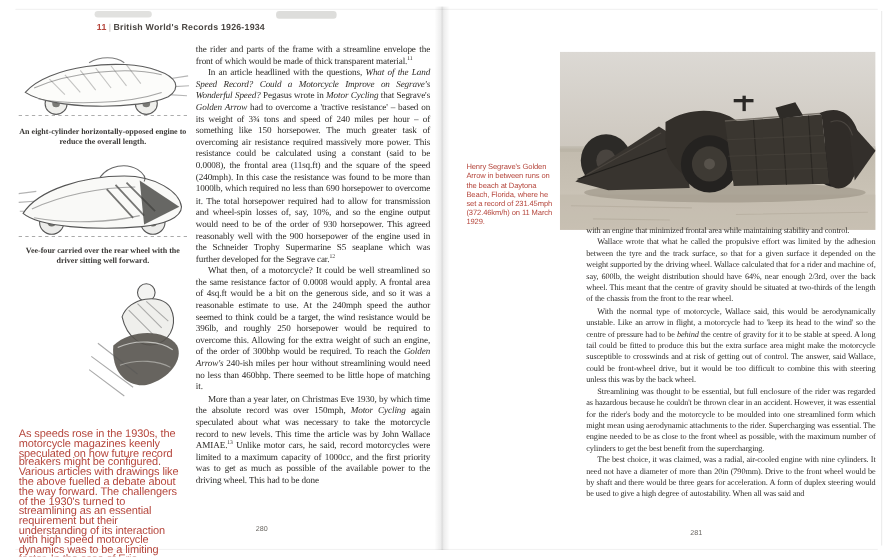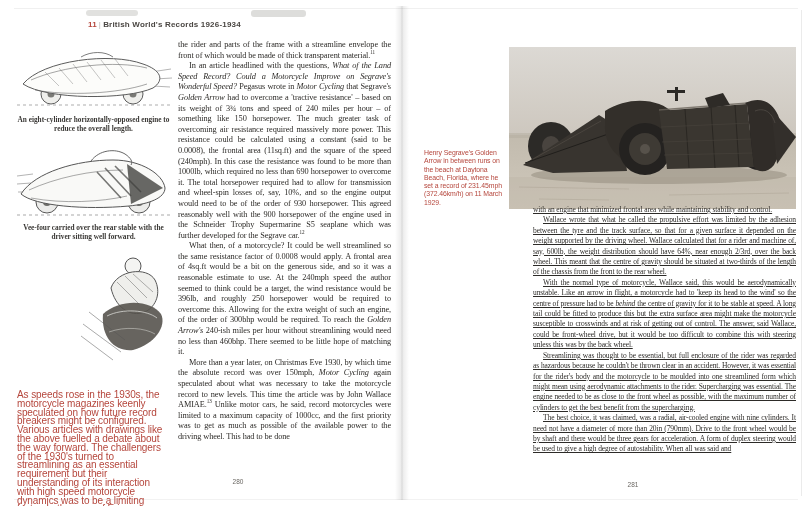--- a/index.html
+++ b/index.html
@@ -48,21 +48,21 @@
     font-family:"Liberation Sans", sans-serif;font-size:6.5px;color:#6a6762;}
   .pn-left{left:222px;top:478px;}
   .pn-right{left:617px;top:481px;}
 
   .photo{position:absolute;left:509px;top:47px;width:287px;height:162px;}
   .photo-caption{position:absolute;left:424px;top:149px;width:80px;
     font-family:"Liberation Sans", sans-serif;font-size:6.9px;line-height:8.3px;
     letter-spacing:-0.1px;color:var(--accent-red,#b5463c);}
 
   .body-col-r{position:absolute;left:533px;top:205px;width:263px;
-    font-size:7.5px;line-height:10.4px;letter-spacing:-0.1px;text-align:justify;text-decoration:underline;}
+    font-size:7.5px;line-height:10.4px;letter-spacing:-0.1px;text-align:justify;}
   .body-col-r p{margin:0;text-indent:10px;}
   .body-col-r p.noindent{text-indent:0;}
 </style>
 </head>
 <body>
 
 <div class="hairline-top"></div>
 <div class="hairline-right"></div>
 <div class="hairline-bottom"></div>
 <div class="smudge-a"></div>
@@ -99,21 +99,21 @@
     <circle cx="124" cy="56" r="4" fill="#6e6e6a" stroke="none"></circle>
     <path d="M6,48 C20,26 62,14 98,14 C126,14 148,28 150,42 C150,52 134,58 114,60 C70,64 20,60 6,48 Z" fill="#f9f9f7"></path>
     <path d="M76,15 C84,4 100,2 110,8 C116,12 118,16 116,19" opacity=".9"></path>
     <path d="M112,18 L148,42 L116,58 Z" fill="#4d4d4a" stroke="none" opacity=".85"></path>
     <path d="M90,22 L116,50 M100,20 L126,46 M82,26 L106,52" stroke="#3e3e3c" stroke-width="1.6" opacity=".7"></path>
     <path d="M14,44 C40,32 76,24 108,24" opacity=".5"></path>
     <path d="M16,52 C48,58 86,56 112,50" opacity=".5"></path>
     <path d="M2,69 L155,69" stroke-dasharray="3,3" opacity=".5"></path>
   </g>
 </svg>
-<div class="fig-caption cap2">Vee-four carried over the rear stable with the driver sitting well forward.</div>
+<div class="fig-caption cap2">Vee-four carried over the rear wheel with the driver sitting well forward.</div>
 
 <div class="wrap-block">
   <svg viewBox="0 0 94 112">
     <g stroke="#565656" stroke-width="1" fill="none">
       <circle cx="54" cy="14" r="8" fill="#f4f4f2"></circle>
       <path d="M32,36 C38,18 68,14 76,28 C82,40 78,54 66,60 C50,66 36,54 32,36 Z" fill="#efefec"></path>
       <path d="M38,30 L60,52 M46,24 L68,46 M54,22 L74,40" opacity=".45"></path>
       <path d="M24,62 C42,46 72,48 82,62 C88,74 76,92 54,98 C36,100 22,86 24,62 Z" fill="#57534e" stroke="none" opacity=".9"></path>
       <path d="M4,72 L42,100 M10,60 L46,88 M2,84 L34,108" opacity=".5"></path>
       <path d="M28,64 C44,56 68,58 78,66" stroke="#d8d8d4" opacity=".8"></path>

